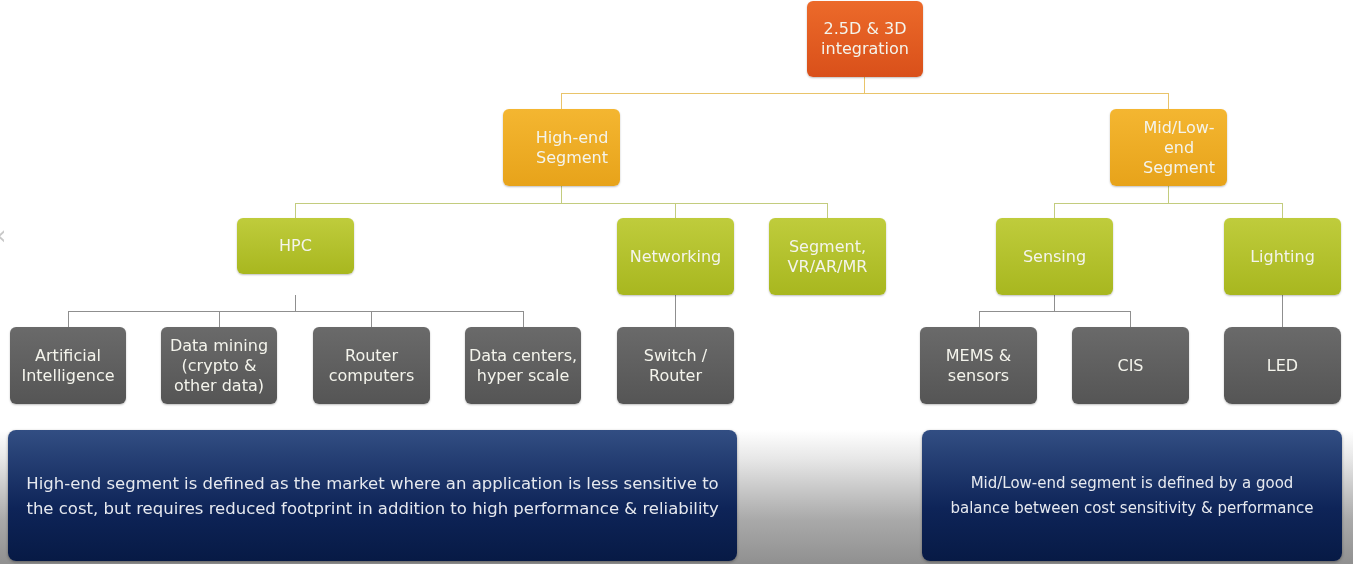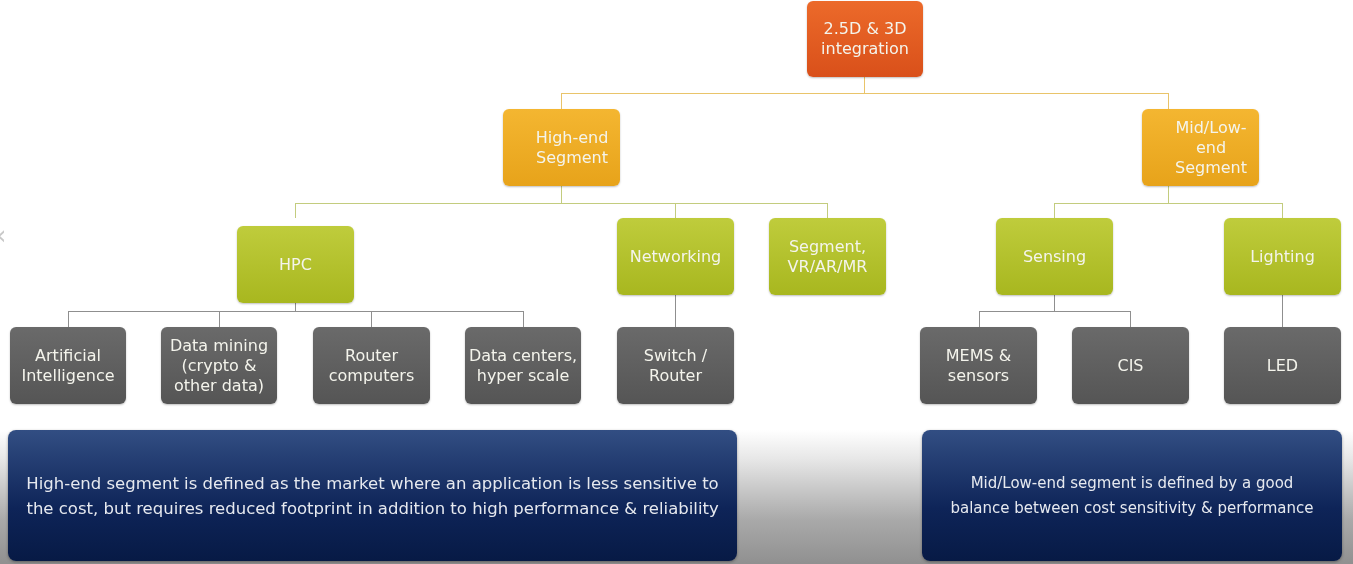--- a/index.html
+++ b/index.html
@@ -70,45 +70,45 @@
   <div class="line l-gray" style="left:979px;top:311px;width:1px;height:16px;"></div>
   <div class="line l-gray" style="left:1130px;top:311px;width:1px;height:16px;"></div>
 
   <div class="line l-gray" style="left:1282px;top:295px;width:1px;height:32px;"></div>
 
   <div class="node root" style="left:807px;top:1px;width:116px;height:76px;">2.5D &amp; 3D
 integration</div>
 
   <div class="node seg" style="left:503px;top:109px;width:117px;height:77px;">High-end
 Segment</div>
-  <div class="node seg" style="left:1142px;top:109px;width:117px;height:77px;">Mid/Low-end
+  <div class="node seg" style="left:1110px;top:109px;width:117px;height:77px;">Mid/Low-end
 Segment</div>
 
-  <div class="node cat" style="left:237px;top:226px;width:117px;height:77px;">HPC</div>
+  <div class="node cat" style="left:237px;top:218px;width:117px;height:56px;">HPC</div>
   <div class="node cat" style="left:617px;top:218px;width:117px;height:77px;">Networking</div>
   <div class="node cat" style="left:769px;top:218px;width:117px;height:77px;">Segment,
 VR/AR/MR</div>
   <div class="node cat" style="left:996px;top:218px;width:117px;height:77px;">Sensing</div>
   <div class="node cat" style="left:1224px;top:218px;width:117px;height:77px;">Lighting</div>
 
   <div class="node leaf" style="left:10px;top:327px;width:116px;height:77px;">Artificial
 Intelligence</div>
   <div class="node leaf" style="left:161px;top:327px;width:116px;height:77px;">Data mining
 (crypto &amp;
 other data)</div>
   <div class="node leaf" style="left:313px;top:327px;width:117px;height:77px;">Router
 computers</div>
   <div class="node leaf" style="left:465px;top:327px;width:116px;height:77px;">Data centers,
 hyper scale</div>
   <div class="node leaf" style="left:617px;top:327px;width:117px;height:77px;">Switch /
 Router</div>
   <div class="node leaf" style="left:920px;top:327px;width:117px;height:77px;">MEMS &amp;
 sensors</div>
   <div class="node leaf" style="left:1072px;top:327px;width:117px;height:77px;">CIS</div>
-  <div class="node leaf" style="left:1224px;top:327px;width:117px;height:77px;">LED</div>
+  <div class="node leaf" style="left:1224px;top:327px;width:117px;height:77px;border-radius:8px;">LED</div>
 
   <div class="info" style="left:8px;top:430px;width:729px;height:131px;font-size:16.5px;text-align:right;">High-end segment is defined as the market where an application is less sensitive to
 the cost, but requires reduced footprint in addition to high performance &amp; reliability</div>
   <div class="info" style="left:922px;top:430px;width:420px;height:131px;">Mid/Low-end segment is defined by a good
 balance between cost sensitivity &amp; performance</div>
 
   <div class="nav-prev">‹</div>
 </div>
 
 </body></html>

